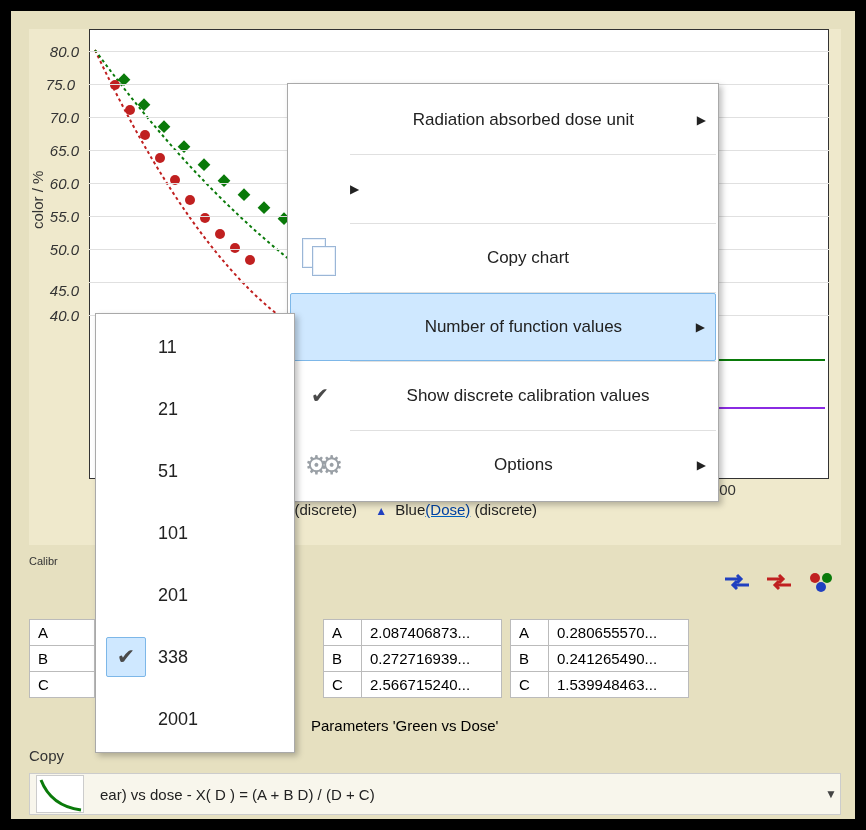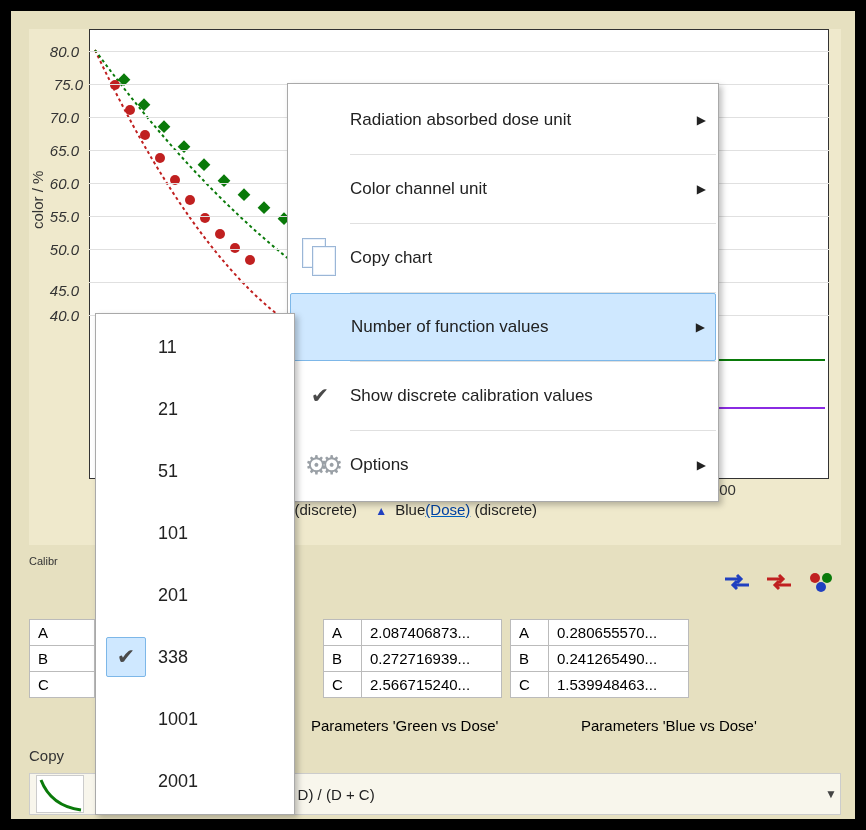--- a/index.html
+++ b/index.html
@@ -163,21 +163,21 @@
     display: flex;
     align-items: center;
     height: 68px;
     position: relative;
     padding-right: 10px;
   }
   .ctx-icon-col {
     width: 60px; height: 100%;
     display:flex; align-items:center; justify-content:center;
   }
-  .ctx-label { flex:1; font-size:17px; color:#222; }
+  .ctx-label { flex:1; font-size:17px; color:#222;text-align:center; }
   .ctx-arrow { font-size:12px; color:#222; }
   .ctx-sep {
     height:0; border-top:1px solid #e0e0e0;
     margin-left:60px;
   }
   .ctx-item.hover {
     background: #cfe8ff;
     border: 1px solid #7db7e8;
     border-radius: 2px;
   }
@@ -273,21 +273,21 @@
       <span class="diamond">◆</span>
       <span>Green</span><span class="underline">(Dose)</span><span> (discrete)</span>
       <span class="tri">▲</span>
       <span>Blue</span><span class="underline">(Dose)</span><span> (discrete)</span>
     </div>
   </div>
 
   <div id="yticks-host" style="position: absolute; left: 0px; top: 0px;">
       <div class="ytick" style="top: 32px; left: 24px;">80.0</div>
       <div class="grid-h" style="top: 40px; left: 78px; width: 740px;"></div>
-      <div class="ytick" style="top: 65px; left: 28px;">75.0</div>
+      <div class="ytick" style="top: 65px; left: 20px;">75.0</div>
       <div class="grid-h" style="top: 73px; left: 78px; width: 740px;"></div>
       <div class="ytick" style="top: 98px; left: 24px;">70.0</div>
       <div class="grid-h" style="top: 106px; left: 78px; width: 740px;"></div>
       <div class="ytick" style="top: 131px; left: 24px;">65.0</div>
       <div class="grid-h" style="top: 139px; left: 78px; width: 740px;"></div>
       <div class="ytick" style="top: 164px; left: 24px;">60.0</div>
       <div class="grid-h" style="top: 172px; left: 78px; width: 740px;"></div>
       <div class="ytick" style="top: 197px; left: 24px;">55.0</div>
       <div class="grid-h" style="top: 205px; left: 78px; width: 740px;"></div>
       <div class="ytick" style="top: 230px; left: 24px;">50.0</div>
@@ -371,21 +371,20 @@
             <td>0.241265490...</td>
           </tr>
       <tr>
             <td>C</td>
             <td>1.539948463...</td>
           </tr>
     </tbody>
       </table>
   </div>
   <div class="caption" style="left:300px;">Parameters 'Green vs Dose'</div>
-  <div class="caption" style="left:570px;">Parameters 'Blue vs Dose'</div>
 
   <div class="param-label">Copy</div>
 
   <div class="formula-row">
     <div class="formula-thumb">
       <svg width="46" height="36">
           <path d="M4 4 Q 14 30 44 34" stroke="#0a7a0a" stroke-width="3" fill="none"></path>
         </svg>
     </div>
     <div class="formula-text">ear) vs dose - X( D ) = (A + B D) / (D + C)</div>
@@ -394,21 +393,20 @@
 
   <div class="ctx-menu">
     <div class="ctx-item">
       <div class="ctx-icon-col"></div>
       <div class="ctx-label">Radiation absorbed dose unit</div>
       <div class="ctx-arrow">▶</div>
     </div>
     <div class="ctx-sep"></div>
     <div class="ctx-item">
       <div class="ctx-icon-col"></div>
-      <div class="ctx-label">Color channel unit</div>
       <div class="ctx-arrow">▶</div>
     </div>
     <div class="ctx-sep"></div>
     <div class="ctx-item">
       <div class="ctx-icon-col">
           <div class="copy-icon">
             <div class="p1"></div>
             <div class="p2"></div>
           </div>
         </div>
@@ -459,21 +457,17 @@
         <div class="sub-label">201</div>
       </div>
       <div class="sub-item sel">
         <div class="sub-icon-col">
           <span class="check-icon">✔</span>
         </div>
         <div class="sub-label">338</div>
       </div>
       <div class="sub-item">
         <div class="sub-icon-col"></div>
-        <div class="sub-label">1001</div>
-      </div>
-      <div class="sub-item">
-        <div class="sub-icon-col"></div>
         <div class="sub-label">2001</div>
       </div>
     </div>
 
 </div>
 
 </body></html>

